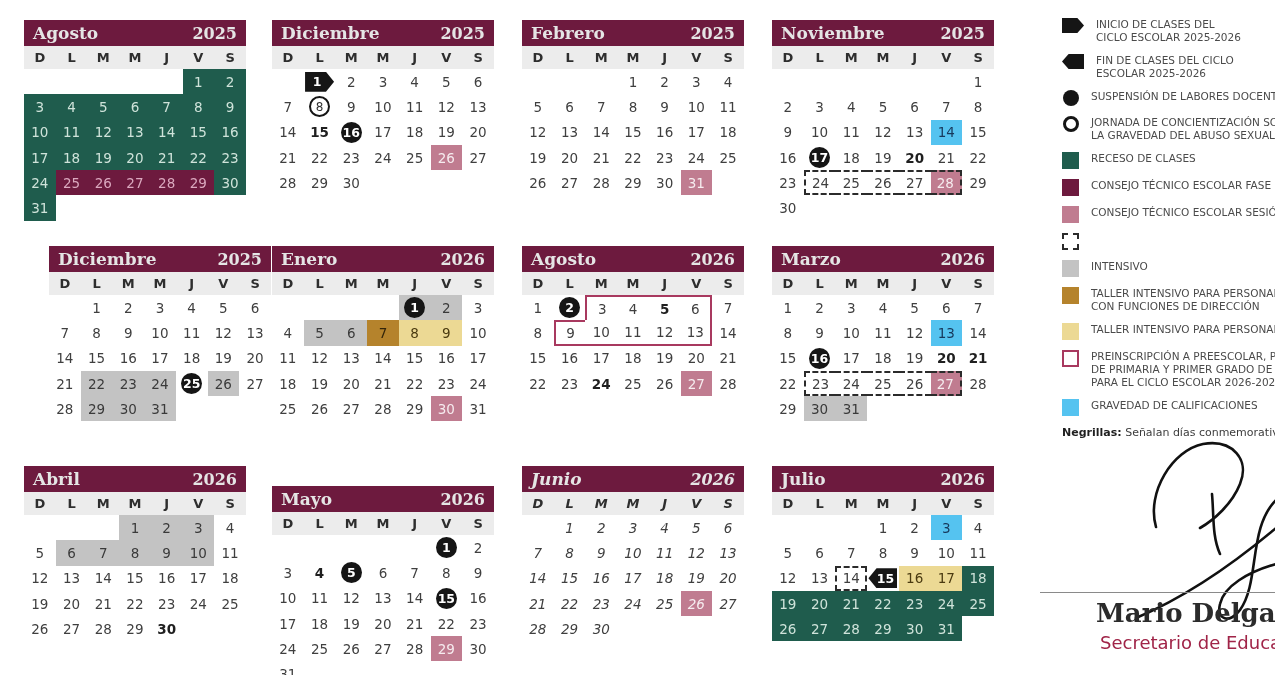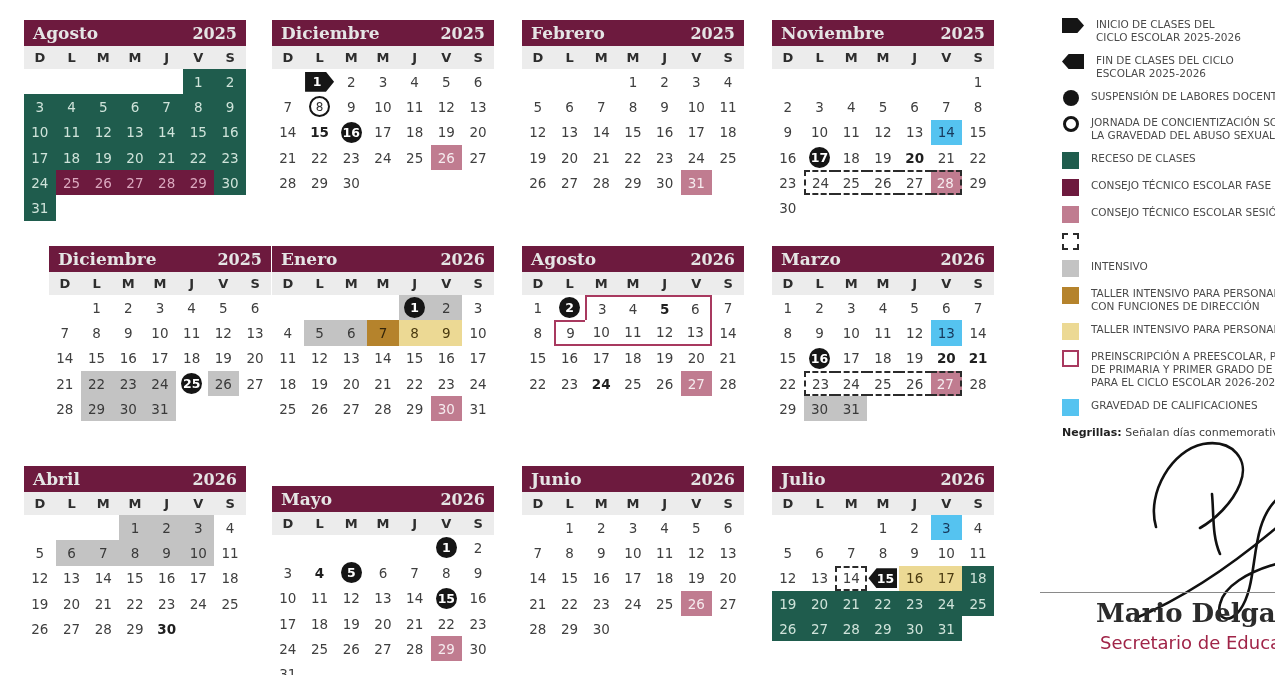--- a/index.html
+++ b/index.html
@@ -606,21 +606,21 @@
         <div class="cell">24</div>
         <div class="cell">25</div>
         <div class="cell">26</div>
         <div class="cell">27</div>
         <div class="cell">28</div>
         <div class="cell bg-pink">29</div>
         <div class="cell">30</div>
         <div class="cell">31</div>
       </div>
     </div>
-    <div class="month" style="left: 522px; top: 466px;">
+    <div class="month" style="left: 522px; top: 466px; font-style: italic;">
       <div class="m-title">
         <span>Junio</span>
         <span class="yr">2026</span>
       </div>
       <div class="wk-row">
         <span>D</span>
         <span>L</span>
         <span>M</span>
         <span>M</span>
         <span>J</span>

